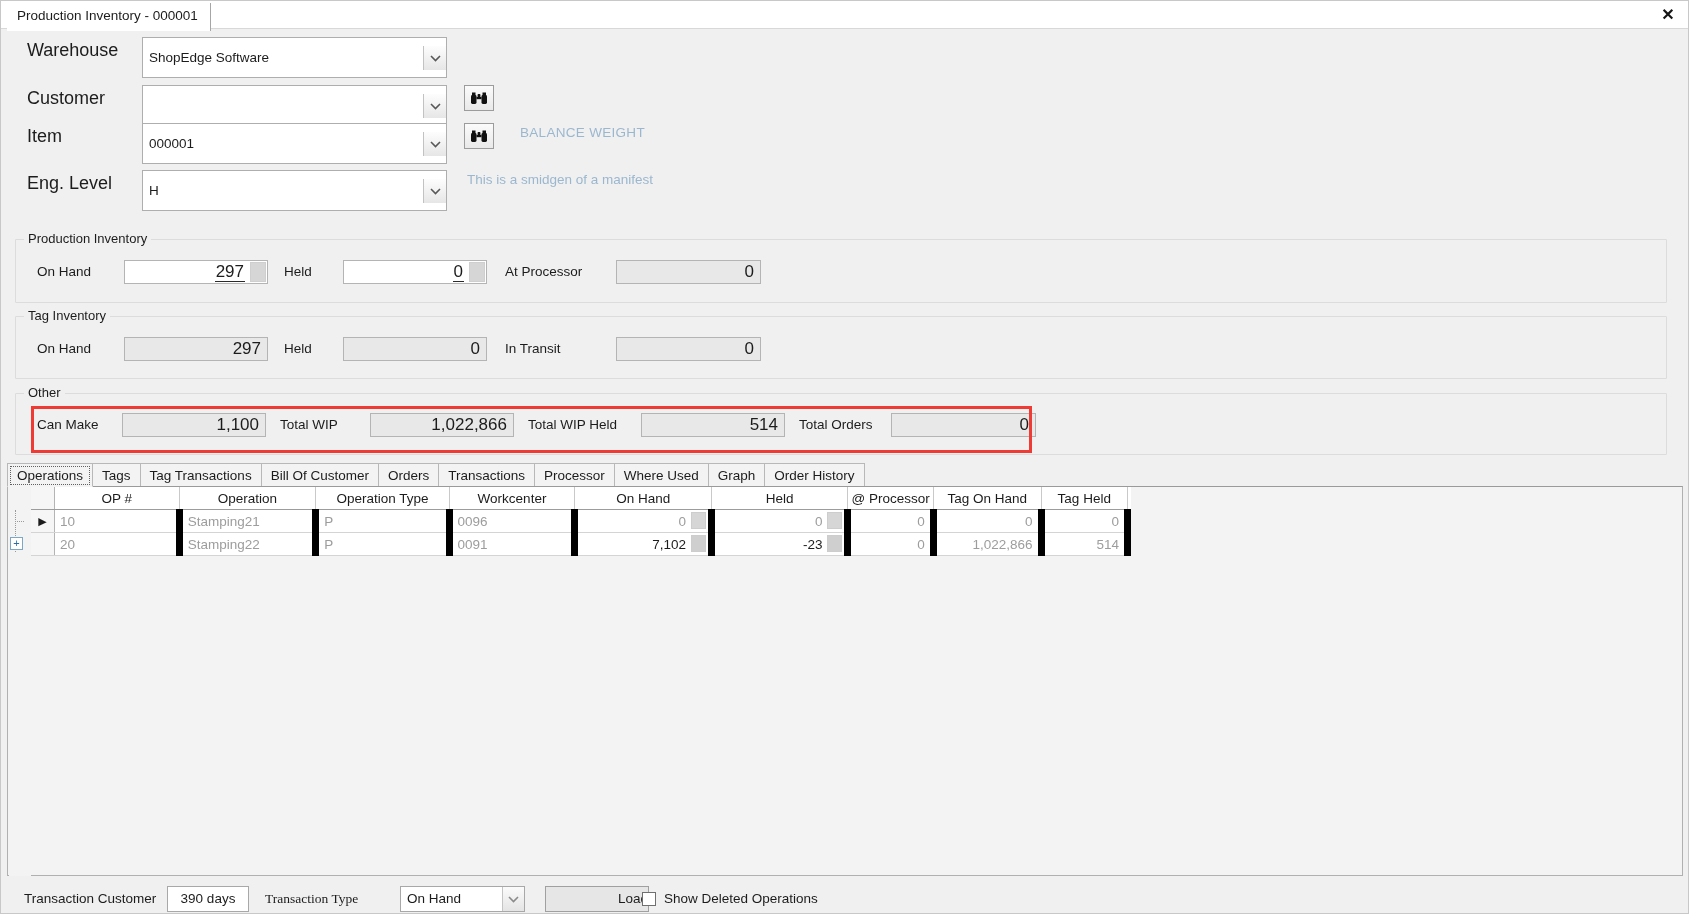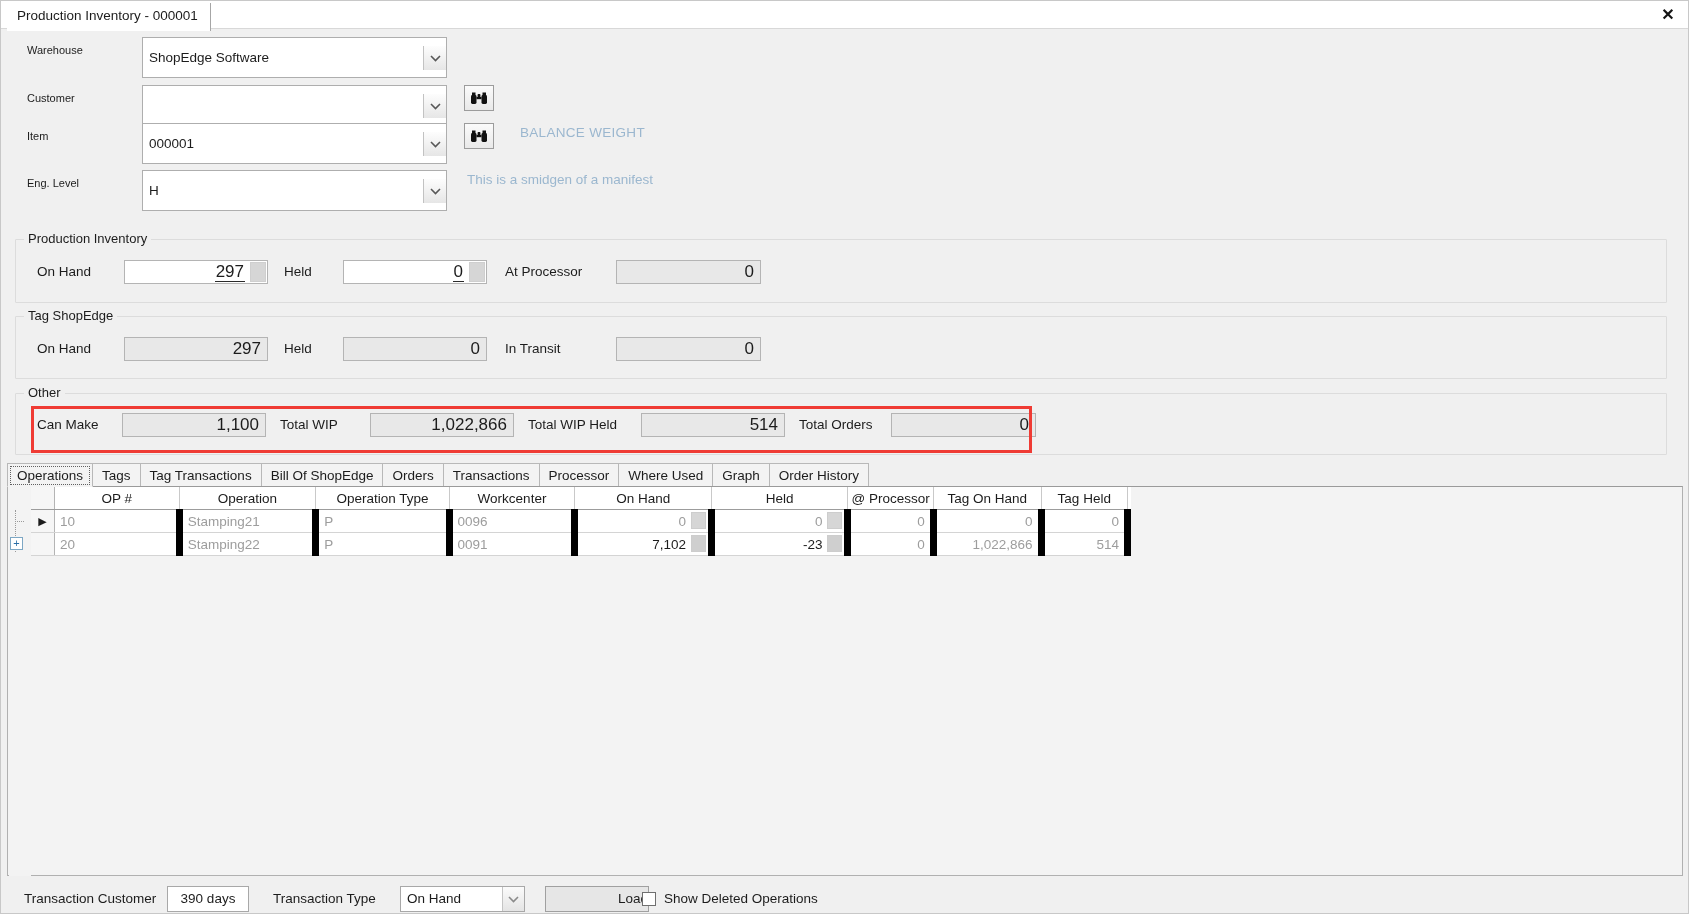--- a/index.html
+++ b/index.html
@@ -63,21 +63,21 @@
 
   
   #form {
     position: absolute;
     left: 0; top: 30px;
     right: 0; bottom: 0;
     background: #f0f0f0;
   }
   .flabel {
     position: absolute;
-    font-size: 11px;
+    font-size: 18px;
     color: #1c1c1c;
     line-height: 26px;
     white-space: nowrap;
   }
 
   
   .combo {
     position: absolute;
     height: 41px;
     box-sizing: border-box;
@@ -458,21 +458,21 @@
       <div class="gflabel" style="left:268px; top:20px;">Held</div>
       <div class="fld edit" style="left:327px; top:20px; width:144px;">
         <span class="uval">0</span>
         <span class="spin"></span>
       </div>
       <div class="gflabel" style="left:489px; top:20px;">At Processor</div>
       <div class="fld" style="left:600px; top:20px; width:145px;">0</div>
     </div>
 
     <div class="group" style="left:14px; top:285px; width:1652px; height:63px;">
-      <div class="gtitle">Tag ShopEdge</div>
+      <div class="gtitle">Tag Inventory</div>
       <div class="gflabel" style="left:21px; top:20px;">On Hand</div>
       <div class="fld" style="left:108px; top:20px; width:144px;">297</div>
       <div class="gflabel" style="left:268px; top:20px;">Held</div>
       <div class="fld" style="left:327px; top:20px; width:144px;">0</div>
       <div class="gflabel" style="left:489px; top:20px;">In Transit</div>
       <div class="fld" style="left:600px; top:20px; width:145px;">0</div>
     </div>
 
     <div class="group" style="left:14px; top:362px; width:1652px; height:62px;">
       <div class="gtitle">Other</div>
@@ -493,21 +493,21 @@
         <span class="focusbox"></span>
         <span>Operations</span>
       </div>
       <div class="tab">
         <span>Tags</span>
       </div>
       <div class="tab">
         <span>Tag Transactions</span>
       </div>
       <div class="tab">
-        <span>Bill Of ShopEdge</span>
+        <span>Bill Of Customer</span>
       </div>
       <div class="tab">
         <span>Orders</span>
       </div>
       <div class="tab">
         <span>Transactions</span>
       </div>
       <div class="tab">
         <span>Processor</span>
       </div>
@@ -598,21 +598,21 @@
             <td class="num">1,022,866</td>
             <td class="num">514</td>
           </tr>
         </tbody>
       </table>
     </div>
 
     <div id="bottombar" style="left:0; top:854px; width:100%;">
       <div class="blabel" style="left:23px; top:0;">Transaction Customer</div>
       <div id="txn-days" style="left:166px; top:1px;">390 days</div>
-      <div class="blabel" style="left:272px; top:0;">Transaction Type</div>
+      <div class="blabel" style="left:264px; top:0;font-family:Liberation Serif, serif;">Transaction Type</div>
       <div id="txn-type" style="left:399px; top:1px;">
         <div class="cval">On Hand</div>
         <div class="arrow">
           <svg width="11" height="8" viewBox="0 0 11 8">
               <path d="M1 2 L5.5 6.5 L10 2" fill="none" stroke="#8a8a8a" stroke-width="1.6"></path>
             </svg>
         </div>
       </div>
       <div id="load-btn" style="left:544px; top:1px;text-align:right;">Load</div>
       <div id="show-deleted-box" style="left:641px; top:7px;"></div>

